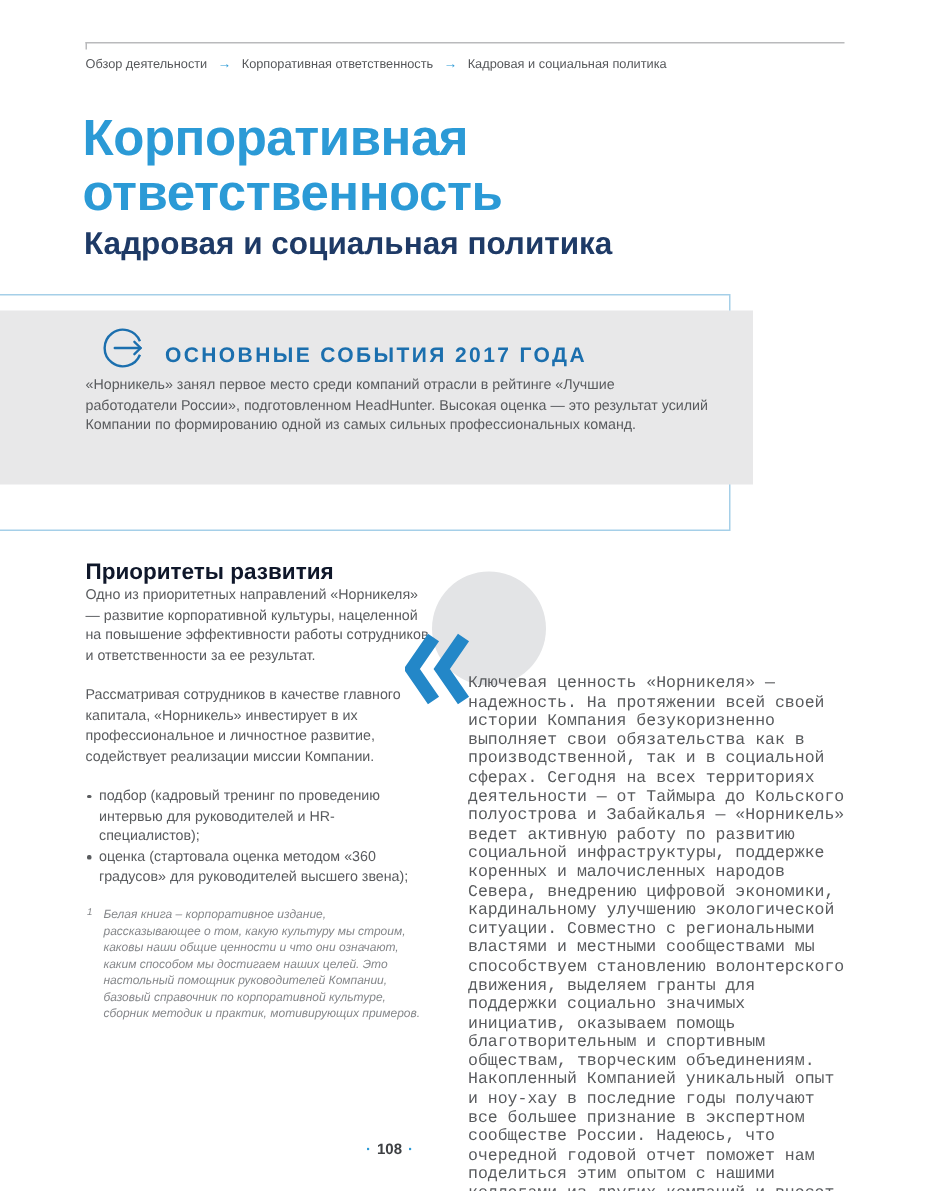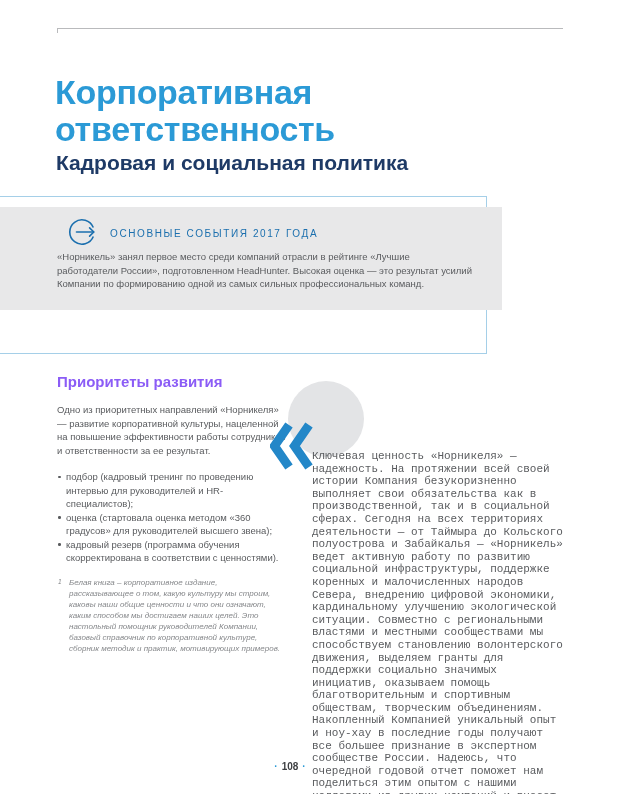--- a/index.html
+++ b/index.html
@@ -18,65 +18,68 @@
   .page-title {
     position:absolute; left:55px; top:74px; width:430px;
     font-size:34px; line-height:37px; font-weight:bold; color:#2b9ad6; letter-spacing:-0.3px;
   }
   .page-subtitle {
     position:absolute; left:56px; top:151px; width:470px;
     font-size:21px; font-weight:bold; color:#1e3a66;
   }
 
   .accent-frame { position:absolute; left:-8px; top:196px; width:495px; height:158px; border:1px solid #a5cfe8; }
-  .events-box { position:absolute; left:0; top:207px; width:502px; height:103px; background:#e8e8e9; }
+  .events-box { position:absolute; left:0; top:207px; width:502px; height:116px; background:#e8e8e9; }
   .events-icon { position:absolute; left:67px; top:217px; width:30px; height:30px; }
   .events-heading {
     position:absolute; left:110px; top:228px;
-    font-size:10px; font-weight:normal; letter-spacing:1.6px; color:#1b6fae;
+    font-size:14px; font-weight:bold; letter-spacing:1.6px; color:#1b6fae;
   }
   .events-text { position:absolute; left:57px; top:43px; width:416px; }
   .events-text p { font-size:9.5px; line-height:13.5px; color:#595b5e; margin:0 0 13px 0; }
 
   .left-col { position:absolute; left:57px; top:373px; width:233px; }
-  .section-heading { font-size:15px; font-weight:bold; color:#8b5cf6; margin-bottom:13px; }
+  .section-heading { font-size:15px; font-weight:bold; color:#0f172a; }
   .left-col p.body { font-size:9.5px; line-height:13.5px; margin:0 0 13px 0; }
   .left-col ul { list-style:none; margin:0 0 12px 0; }
   .left-col li { position:relative; padding-left:9px; font-size:9.5px; line-height:13.5px; }
   .left-col li::before {
     content:""; position:absolute; left:1px; top:5.5px; width:2.5px; height:2.5px;
     border-radius:50%; background:#595b5e;
   }
   .footnote { position:relative; padding-left:12px; font-size:8px; line-height:11px; font-style:italic; color:#85878a; width:226px; }
   .footnote .fn-marker { position:absolute; left:1px; top:-1px; font-size:6.5px; color:#85878a; }
 
   .quote-circle { position:absolute; left:288px; top:381px; width:76px; height:76px; border-radius:50%; background:#e3e4e6; }
   .quote-mark { position:absolute; left:270px; top:422px; width:44px; height:48px; }
 
   .right-col { position:absolute; left:312px; top:450px; width:256px; }
   .right-col p.quote-text { font-size:11px; line-height:12.6px; color:#595b5e;font-family:Liberation Mono, monospace; }
   .quote-author { margin-top:18px; font-size:16px; font-weight:bold; color:#2191d0; }
   .quote-role { font-size:9px; line-height:13px; color:#6d6f72; margin-top:3px; }
   .quote-role div { margin:0; }
 
   .pagenum {
-    position:absolute; left:240px; top:761px; width:100px; text-align:center;
+    position:absolute; left:240px; top:761px; width:100px; text-align:left;
     font-size:10px; font-weight:bold; color:#3e4043;
   }
   .pagenum .dot { color:#2b9ad6; font-weight:bold; margin:0 4px; }
 </style>
 </head>
 <body>
 
 <div class="page">
 
   <div class="top-rule">
       <span class="tick"></span>
     </div>
 
+  <nav class="breadcrumb">
+    <span class="crumb">Обзор деятельности</span><span class="arrow">→</span><span class="crumb">Корпоративная ответственность</span><span class="arrow">→</span><span class="crumb">Кадровая и социальная политика</span>
+  </nav>
 
   <h1 class="page-title">Корпоративная ответственность</h1>
   <h2 class="page-subtitle">Кадровая и социальная политика</h2>
 
   <div class="accent-frame"></div>
 
   <section class="events-box">
     <div class="events-text">
       <p>«Норникель» занял первое место среди компаний отрасли в рейтинге «Лучшие работодатели России», подготовленном HeadHunter. Высокая оценка — это результат усилий Компании по формированию одной из самых сильных профессиональных команд.</p>
     </div>
@@ -87,24 +90,24 @@
       <path d="M 26.3 10.5 A 12.2 12.2 0 1 0 26.3 19.5" fill="none" stroke="#1b6fae" stroke-width="1.6"></path>
       <path d="M 9.5 15 H 26.6" fill="none" stroke="#1b6fae" stroke-width="1.6" stroke-linecap="round"></path>
       <path d="M 22.6 10.9 L 26.8 15 L 22.6 19.1" fill="none" stroke="#1b6fae" stroke-width="1.6" stroke-linecap="round" stroke-linejoin="round"></path>
     </svg>
   </span>
   <div class="events-heading">ОСНОВНЫЕ СОБЫТИЯ 2017 ГОДА</div>
 
   <div class="left-col">
     <h3 class="section-heading">Приоритеты развития</h3>
     <p class="body">Одно из приоритетных направлений «Норникеля» — развитие корпоративной культуры, нацеленной на повышение эффективности работы сотрудников и ответственности за ее результат.</p>
+    <p class="body">Рассматривая сотрудников в качестве главного капитала, «Норникель» инвестирует в их профессиональное и личностное развитие, содействует реализации миссии Компании.</p>
     <ul>
       <li>подбор (кадровый тренинг по проведению интервью для руководителей и HR-специалистов);</li>
       <li>оценка (стартовала оценка методом «360 градусов» для руководителей высшего звена);</li>
-      <li>кадровый резерв (программа обучения скорректирована в соответствии с ценностями).</li>
     </ul>
     <div class="footnote">
       <span class="fn-marker">1</span>
       <span>Белая книга – корпоративное издание, рассказывающее о том, какую культуру мы строим, каковы наши общие ценности и что они означают, каким способом мы достигаем наших целей. Это настольный помощник руководителей Компании, базовый справочник по корпоративной культуре, сборник методик и практик, мотивирующих примеров.</span>
     </div>
   </div>
 
   <div class="quote-circle"></div>
   <span class="quote-mark">
     <svg width="44" height="48" viewBox="0 0 44 48">

